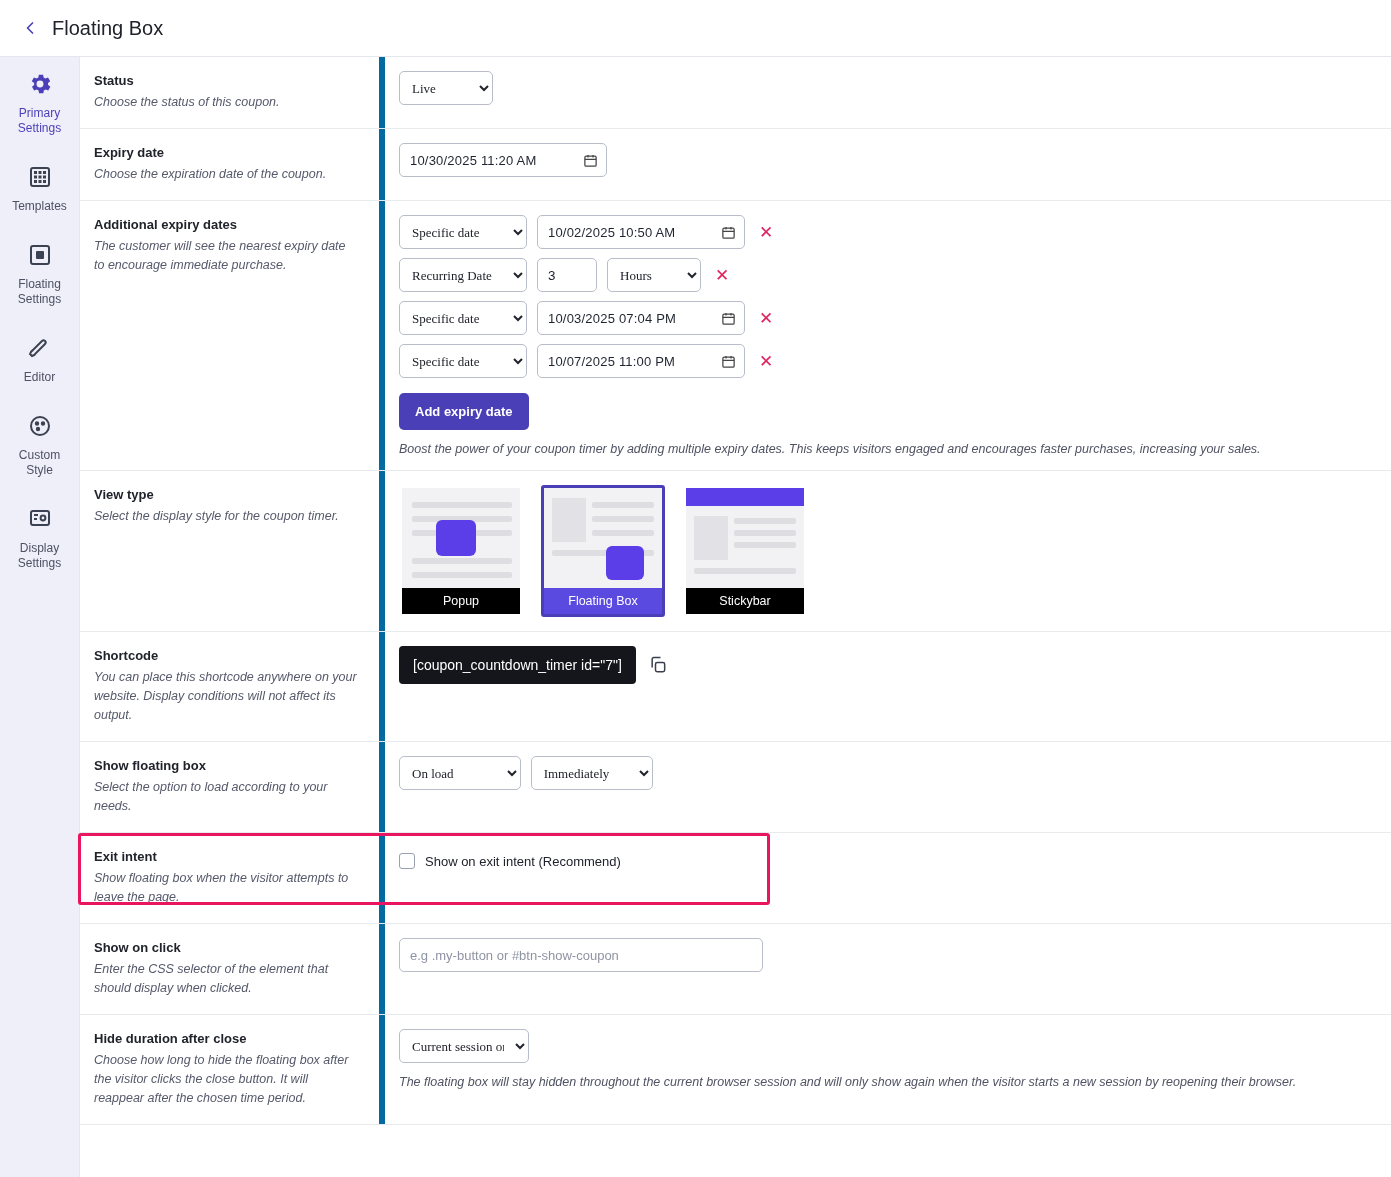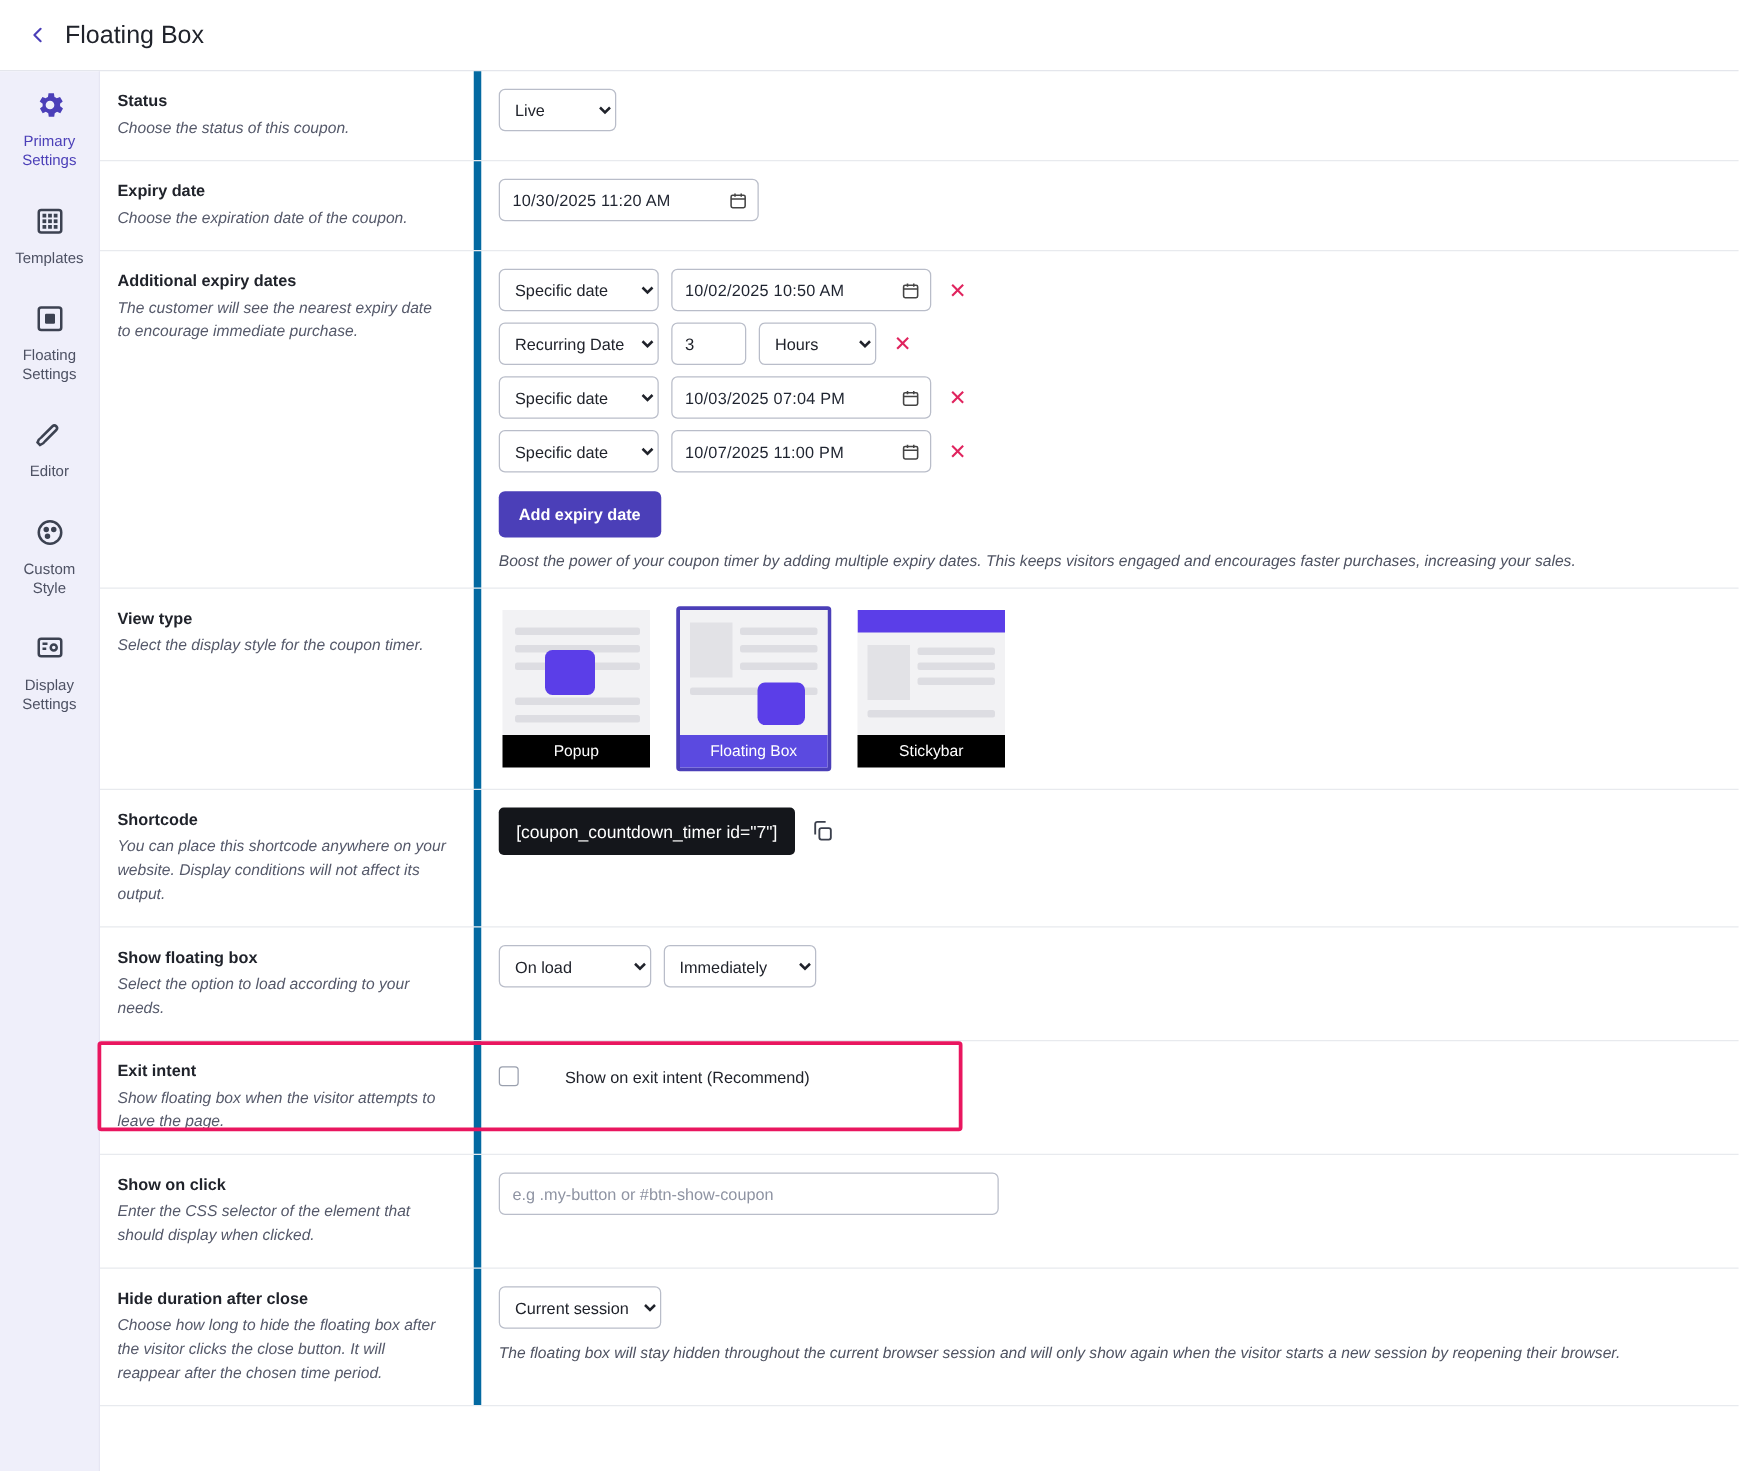--- a/index.html
+++ b/index.html
@@ -87,21 +87,21 @@
     color: #55596a;
     line-height: 19px;
   }
   .row-field {
     flex: 1;
     padding: 14px 16px 14px 14px;
   }
 
   
   select.sel {
-    font-family: Liberation Sans, sans-serif;
+    font-family: Liberation Serif, serif;
     font-size: 13px;
     padding: 7px 8px;
     border: 1px solid #b9bdc9;
     border-radius: 5px;
     background: #fff;
     color: #20232b;
     height: 34px;
   }
   input.txt {
     font-family: "Liberation Sans", sans-serif;
@@ -162,31 +162,31 @@
     font-family: "Liberation Sans", sans-serif;
   }
   .copy-ico { width:20px; height:20px; color:#3a3f4c; cursor:pointer; }
 
   
   .chk-line { display:flex; align-items:center; gap: 10px; padding-top: 6px; }
   .chk {
     width: 16px; height:16px; border:1px solid #9aa0ae; border-radius:3px; background:#fff;
     cursor:pointer;
   }
-  .chk-label { font-size: 13px; color:#20232b;margin-left:27px; }
+  .chk-label { font-size: 13px; color:#20232b; }
 
   .highlight-box {
     position:absolute;
     left: -2px; top: 0; width: 692px; height: 72px;
     border: 3px solid #e9165f; border-radius: 3px;
     pointer-events: none;
   }
   .row.exit-row { position: relative; }
 
-  .css-input { width: 400px; height: 34px; font-size: 13px; color:#20232b; }
+  .css-input { width: 364px; height: 34px; font-size: 13px; color:#20232b; }
   .css-input::placeholder { color:#8f94a3; }
 
   .note {
     font-style: italic; font-size: 12.5px; color:#4f5362; margin-top: 12px;
   }
 </style>
 </head>
 <body>
 
 <div class="header">

